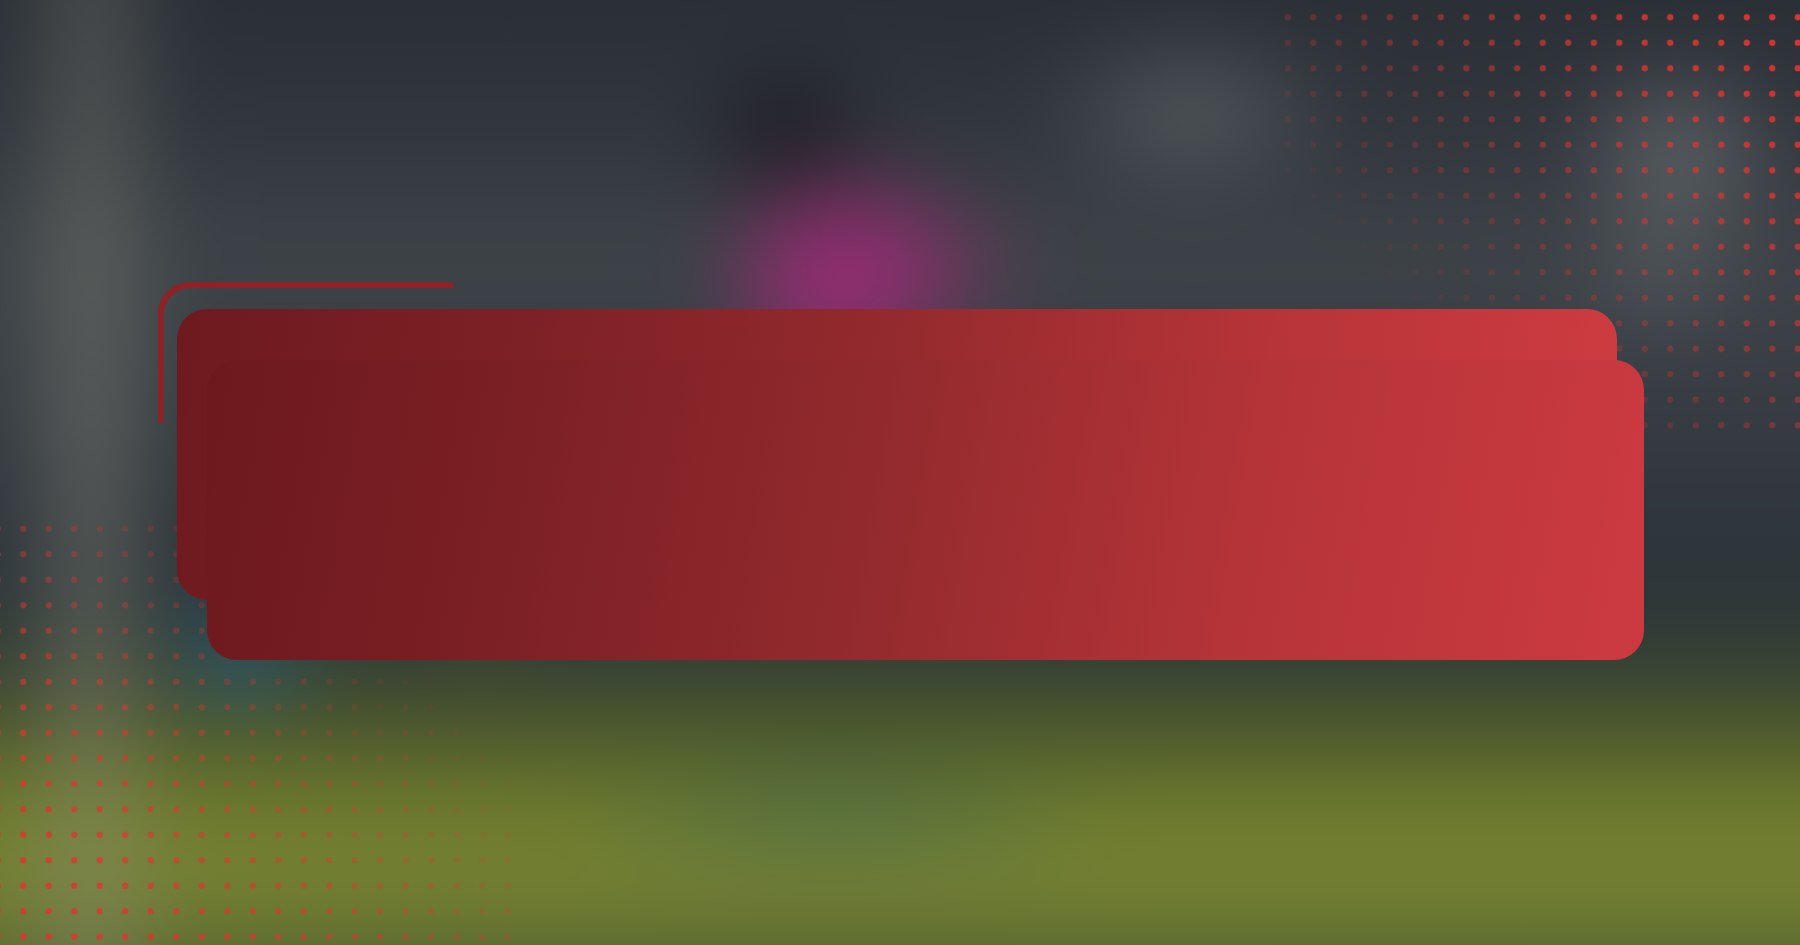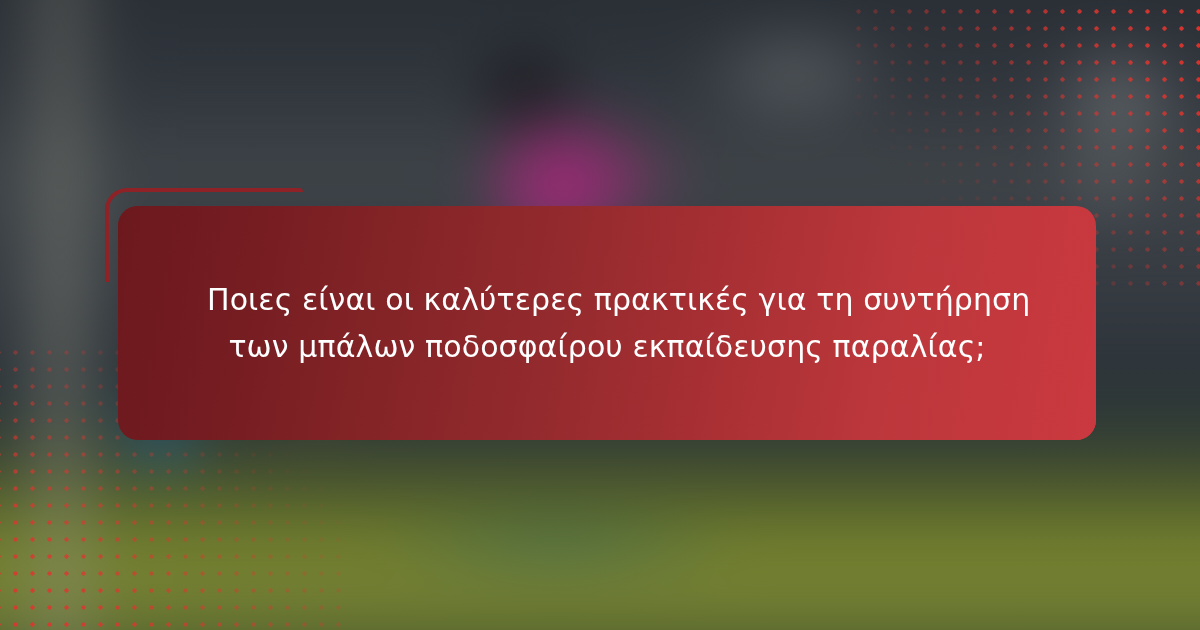--- a/index.html
+++ b/index.html
@@ -160,21 +160,15 @@
 
   <div class="dots dots-tr"></div>
   <div class="dots dots-bl"></div>
 
   <div class="card-wrap">
 
     <div class="card-outline"></div>
     <div class="card-back"></div>
     <div class="card-front"></div>
 
-    <div class="card-body">
-      <div class="card-text">
-        <span class="line">Ποιες είναι οι καλύτερες πρακτικές για τη συντήρηση</span>
-        <span class="line">των μπάλων ποδοσφαίρου εκπαίδευσης παραλίας;</span>
-      </div>
-    </div>
 
   </div>
 </div>
 
 </body></html>

